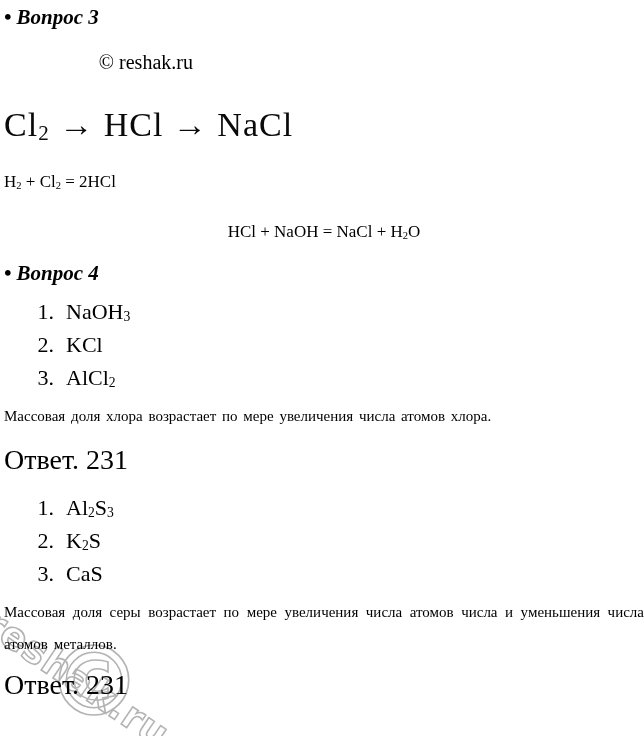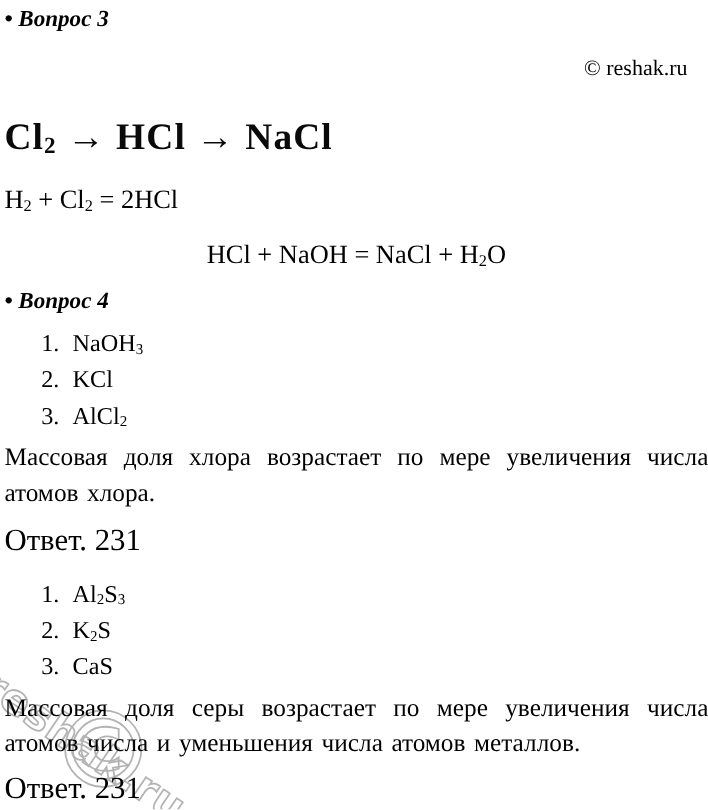--- a/index.html
+++ b/index.html
@@ -12,21 +12,20 @@
     font-family: "Liberation Serif", "DejaVu Serif", serif;
     color: #000000;
   }
   .content {
     position: relative;
     z-index: 1;
     padding: 4px 0 0 4px;
   }
   .header-row {
     display: flex;
-    justify-content: space-between;
     align-items: flex-start;
     padding-right: 19px;
     line-height: 26px;
   }
   .q-title {
     font-weight: bold;
     font-style: italic;
     font-size: 21px;
     line-height: 28px;
   }
@@ -34,28 +33,28 @@
   .copyright {
     font-size: 20px;
     line-height: 26px;
     font-style: normal;
     margin-top: 45px;
   }
   .chain {
     margin-top: 26px;
     font-size: 34px;
     line-height: 48px;
-    font-weight: bold;
+    font-weight: normal;
     letter-spacing: 1px;
     color: #0a0a0a;
     filter: blur(0.45px);
   }
   .chain sub { font-size: 0.62em; }
   .equation {
-    font-size: 24px;
+    font-size: 17px;
     line-height: 30px;
   }
   .eq-1 { margin-top: 18px; }
   .eq-2 { margin-top: 20px; text-align: center; }
   .title-q4 { margin-top: 12px; }
   .title-q5 { margin-top: 20px; }
   .num-list { margin-top: 12px; }
   .num-list-2 { margin-top: 21px; }
   .list-row {
     display: flex;
@@ -70,21 +69,21 @@
     margin-right: 12px;
   }
   sub {
     font-size: 0.62em;
     vertical-align: -0.18em;
     line-height: 0;
   }
   .para {
     margin-top: 2px;
     width: 640px;
-    font-size: 23px;
+    font-size: 15px;
     line-height: 32px;
     text-align: justify;
     word-spacing: 2px;
   }
   .answer {
     font-size: 28px;
     line-height: 28px;
   }
   .answer-1 { margin-top: 14px; }
   .answer-2 { margin-top: 11px; }

